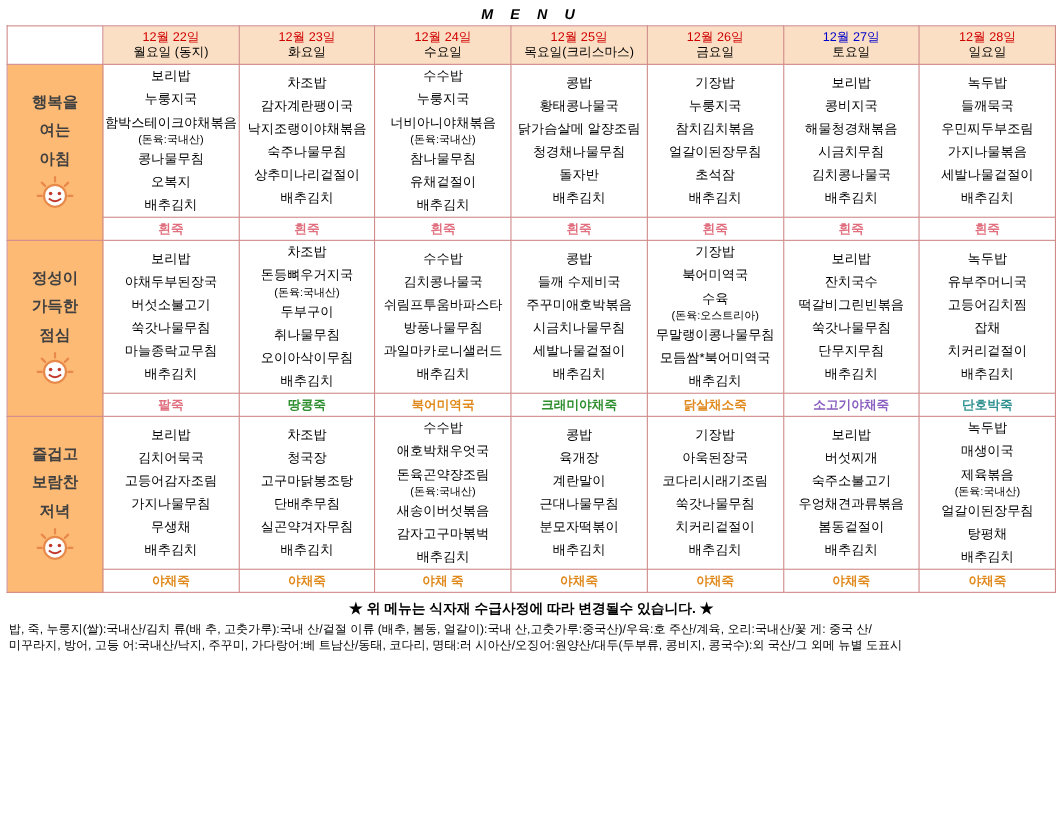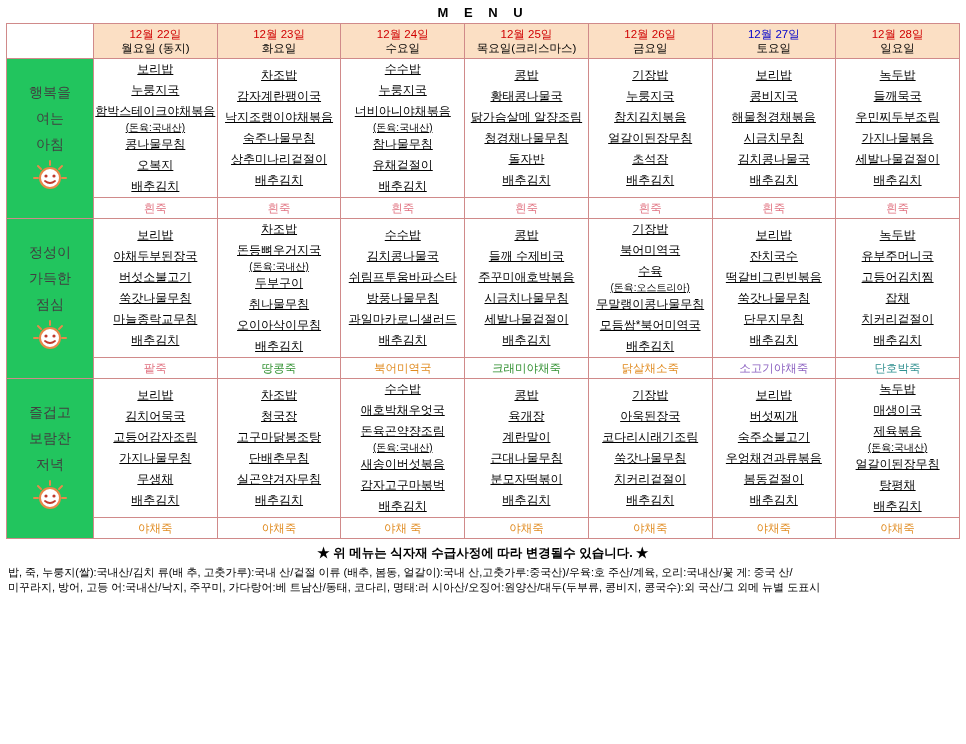--- a/index.html
+++ b/index.html
@@ -12,20 +12,21 @@
     overflow:hidden;
   }
   .page{width:966px;height:744px;position:relative;box-sizing:border-box;padding:4px 6px 0 6px;}
   .menu-title{
     text-align:center;
     font-size:13px;
     font-weight:bold;
     letter-spacing:6px;
     margin:1px 0 3px 0;
     color:#000;
+    font-style:italic;
   }
   table.menu{
     border-collapse:collapse;
     width:954px;
     table-layout:fixed;
     border:1px solid #c08080;
   }
   table.menu td, table.menu th{
     border:1px solid #d08a8a;
     padding:0;
@@ -42,46 +43,45 @@
   }
   th.corner{
     background:#ffffff;
     width:86px;
     border-left:1px solid #c08080;
   }
   .dayline1 .red{color:#d00000;}
   .dayline1 .blue{color:#0000cc;}
   td.mealname{
     width:86px;
-    background:#22c55e;
+    background:#fdba74;
     font-size:14px;
-    font-weight:normal;
+    font-weight:bold;
     color:#404040;
     line-height:20px;
     padding:4px 2px;
   }
   td.mealname .label{display:block;margin-bottom:6px;}
   .sun-icon{
     display:inline-block;
     width:34px;height:30px;
     position:relative;
   }
   .sun-icon svg{display:block;}
   td.dishes{
     padding:5px 2px 4px 2px;
     line-height:21px;
     font-size:12px;
-    text-decoration:underline;
   }
   td.dishes .dish{display:block;white-space:nowrap;}
   td.dishes .sub{font-size:10px;display:block;line-height:12px;text-align:center;}
   td.porridge{
     height:20px;
     font-size:11.5px;
-    font-weight:normal;
+    font-weight:bold;
     padding:2px 0;
   }
   .pink{color:#e0707f;}
   .green{color:#2f8f2f;}
   .orange{color:#e08a1e;}
   .purple{color:#8a5fc0;}
   .teal{color:#2f9090;}
   .notice{
     text-align:center;
     font-weight:bold;

